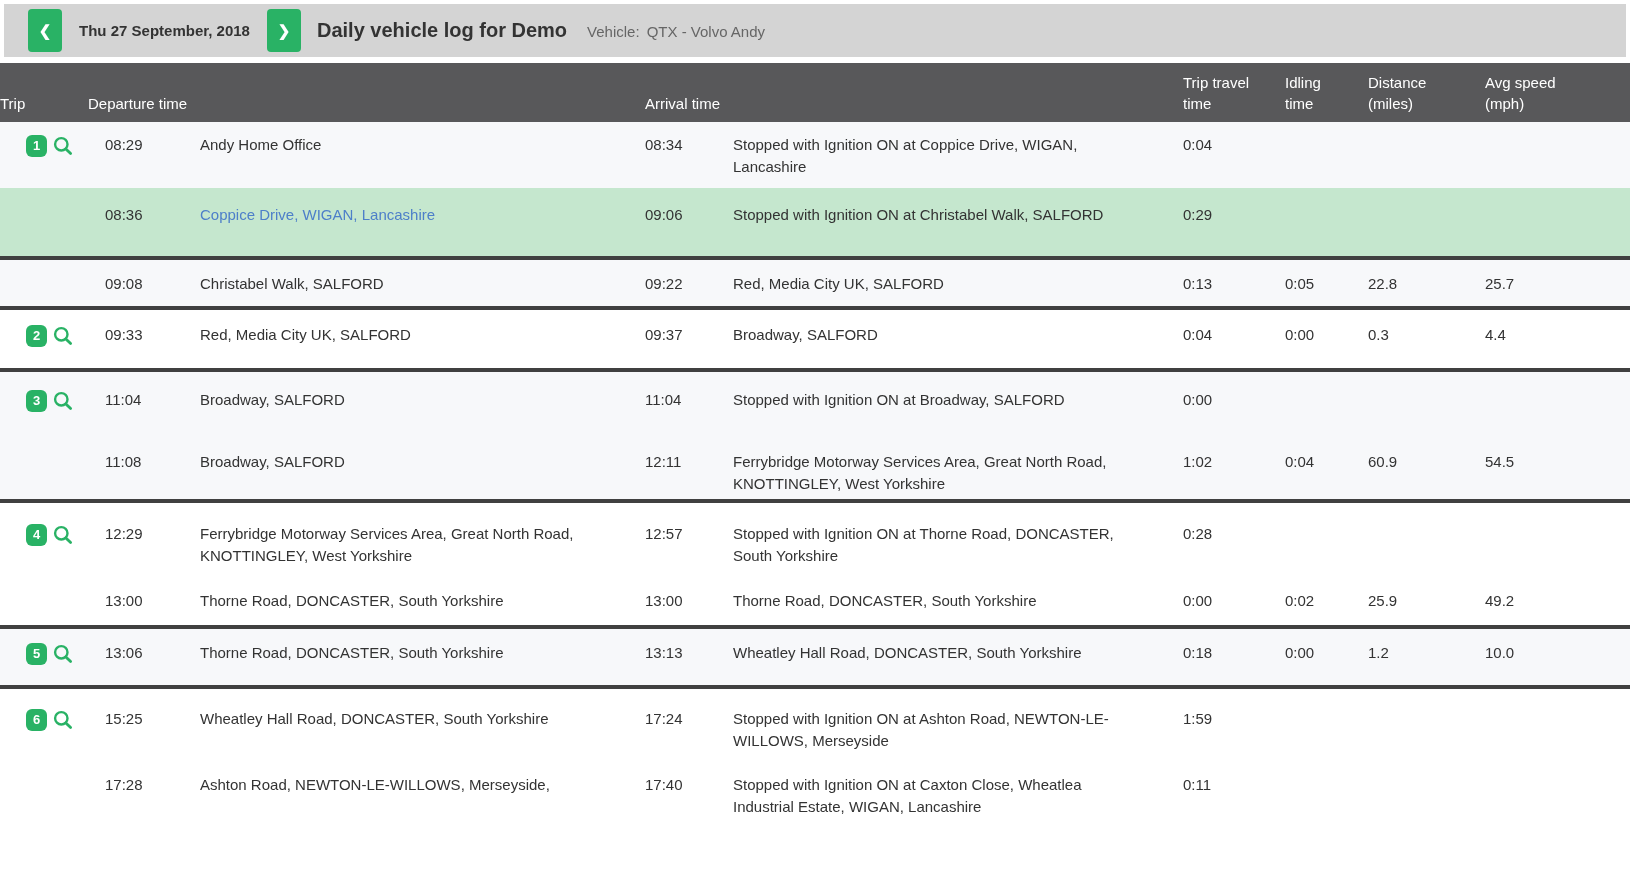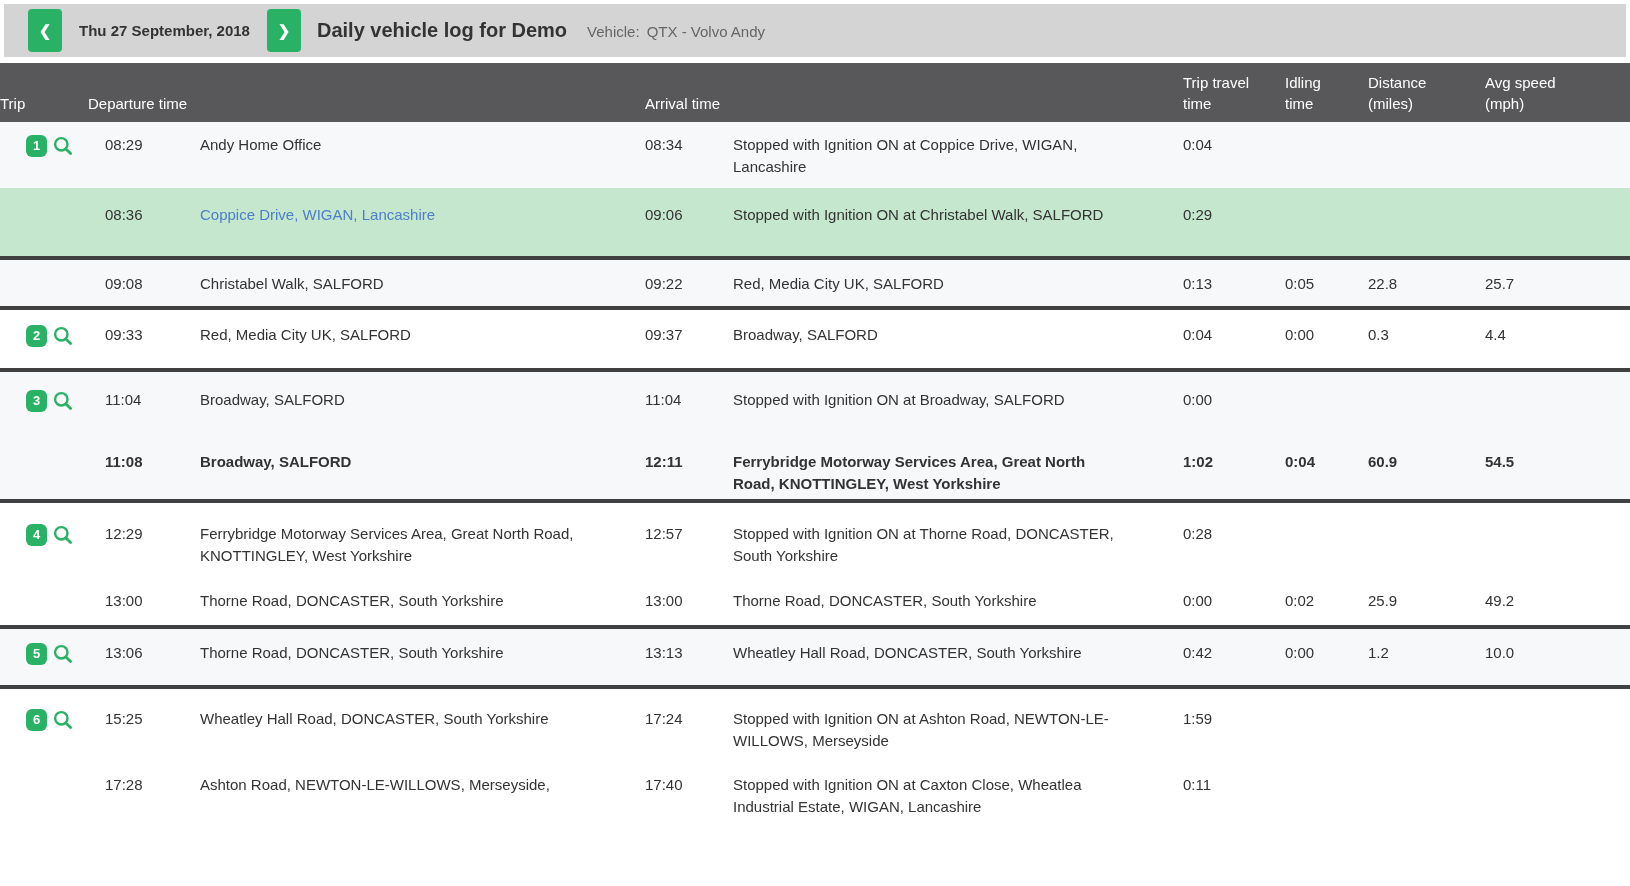--- a/index.html
+++ b/index.html
@@ -61,21 +61,21 @@
   .row.shade-light { background: #f7f8fa; }
   .row.shade-white { background: #ffffff; }
   .row.highlight   { background: #c5e7ce; }
   .row.bordered    { border-top: 4px solid #404040; }
 
   .rows .row:nth-child(1)  { min-height: 66px; padding-top: 12px; }
   .rows .row:nth-child(2)  { min-height: 68px; padding-top: 16px; }
   .rows .row:nth-child(3)  { min-height: 50px; }
   .rows .row:nth-child(4)  { min-height: 62px; padding-top: 14px; }
   .rows .row:nth-child(5)  { min-height: 68px; padding-top: 17px; }
-  .rows .row:nth-child(6)  { min-height: 63px; padding-top: 15px; font-weight: bold; }
+  .rows .row:nth-child(6)  { min-height: 63px; padding-top: 15px; }
   .rows .row:nth-child(7)  { min-height: 76px; padding-top: 20px; }
   .rows .row:nth-child(8)  { min-height: 50px; padding-top: 15px; }
   .rows .row:nth-child(9)  { min-height: 60px; }
   .rows .row:nth-child(10) { min-height: 70px; padding-top: 19px; }
   .rows .row:nth-child(11) { min-height: 126px; padding-top: 19px; }
 
   .cell { min-height: 22px; }
   .trip-cell { padding-left: 26px; display: flex; align-items: center; gap: 5px; margin-top: 1px; }
   .trip-cell.empty .badge, .trip-cell.empty .mag { visibility: hidden; }
   .badge {
@@ -285,21 +285,21 @@
         <svg width="22" height="22" viewBox="0 0 22 22">
           <circle cx="9.3" cy="9.3" r="6.2" fill="none" stroke="#29b265" stroke-width="2.4"></circle>
           <line x1="13.9" y1="13.9" x2="18.6" y2="18.6" stroke="#29b265" stroke-width="2.8" stroke-linecap="round"></line>
         </svg>
       </span>
     </div>
     <div class="cell dep-time">13:06</div>
     <div class="cell dep-loc">Thorne Road, DONCASTER, South Yorkshire</div>
     <div class="cell arr-time">13:13</div>
     <div class="cell arr-loc">Wheatley Hall Road, DONCASTER, South Yorkshire</div>
-    <div class="cell travel">0:42</div>
+    <div class="cell travel">0:18</div>
     <div class="cell idling">0:00</div>
     <div class="cell distance">1.2</div>
     <div class="cell speed">10.0</div>
   </div>
       <div class="row shade-white bordered">
     <div class="cell trip-cell">
       <span class="badge">6</span>
       <span class="mag">
         <svg width="22" height="22" viewBox="0 0 22 22">
           <circle cx="9.3" cy="9.3" r="6.2" fill="none" stroke="#29b265" stroke-width="2.4"></circle>

